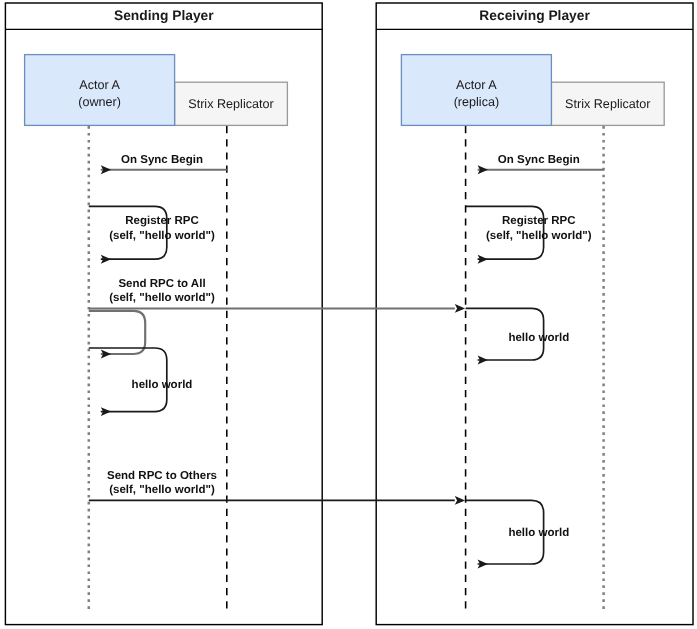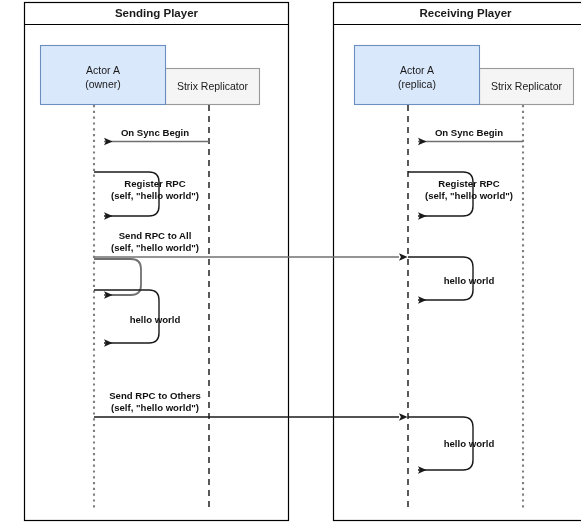--- a/index.html
+++ b/index.html
@@ -10,21 +10,20 @@
   body {
     font-family: "Liberation Sans", sans-serif;
     width: 581px;
     height: 524px;
     overflow: hidden;
   }
   #diagram-root {
     position: relative;
     width: 534px;
     height: 524px;
-    padding-left: 20px;
   }
   svg.diagram {
     display: block;
     width: 581px;
     height: 524px;
   }
   .panel-frame {
     fill: #ffffff;
     stroke: #000000;
     stroke-width: 1.2;

